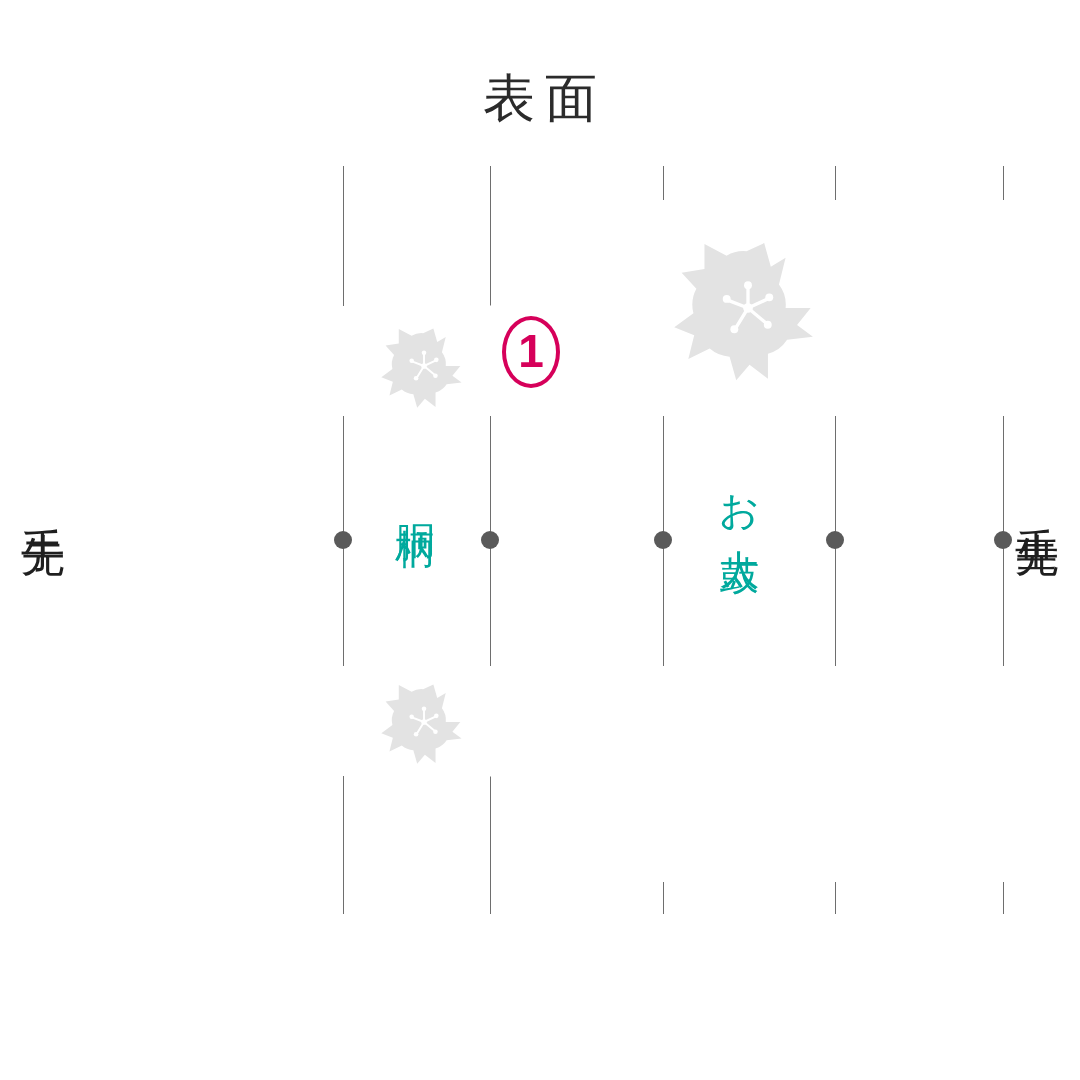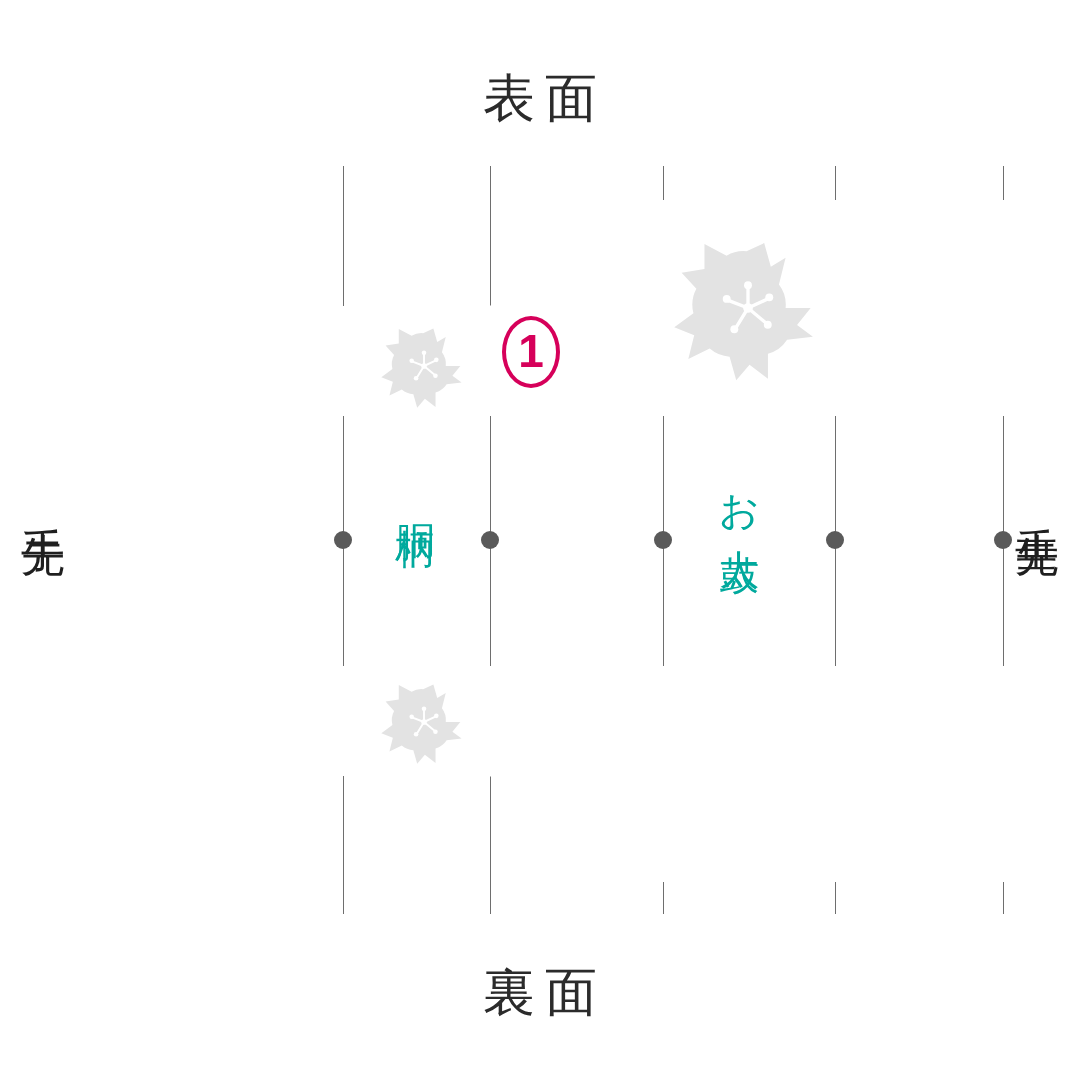--- a/index.html
+++ b/index.html
@@ -237,15 +237,14 @@
         </g>
         <circle cx="50" cy="35" r="2.6"></circle>
           <circle cx="64" cy="43" r="2.6"></circle>
         <circle cx="63" cy="61" r="2.6"></circle>
           <circle cx="41" cy="64" r="2.6"></circle>
         <circle cx="36" cy="44" r="2.6"></circle>
       </g>
     </svg>
   </div>
 
-  <div id="label-ura" class="face-label">裏面</div>
 
 </div>
 
 </body></html>

